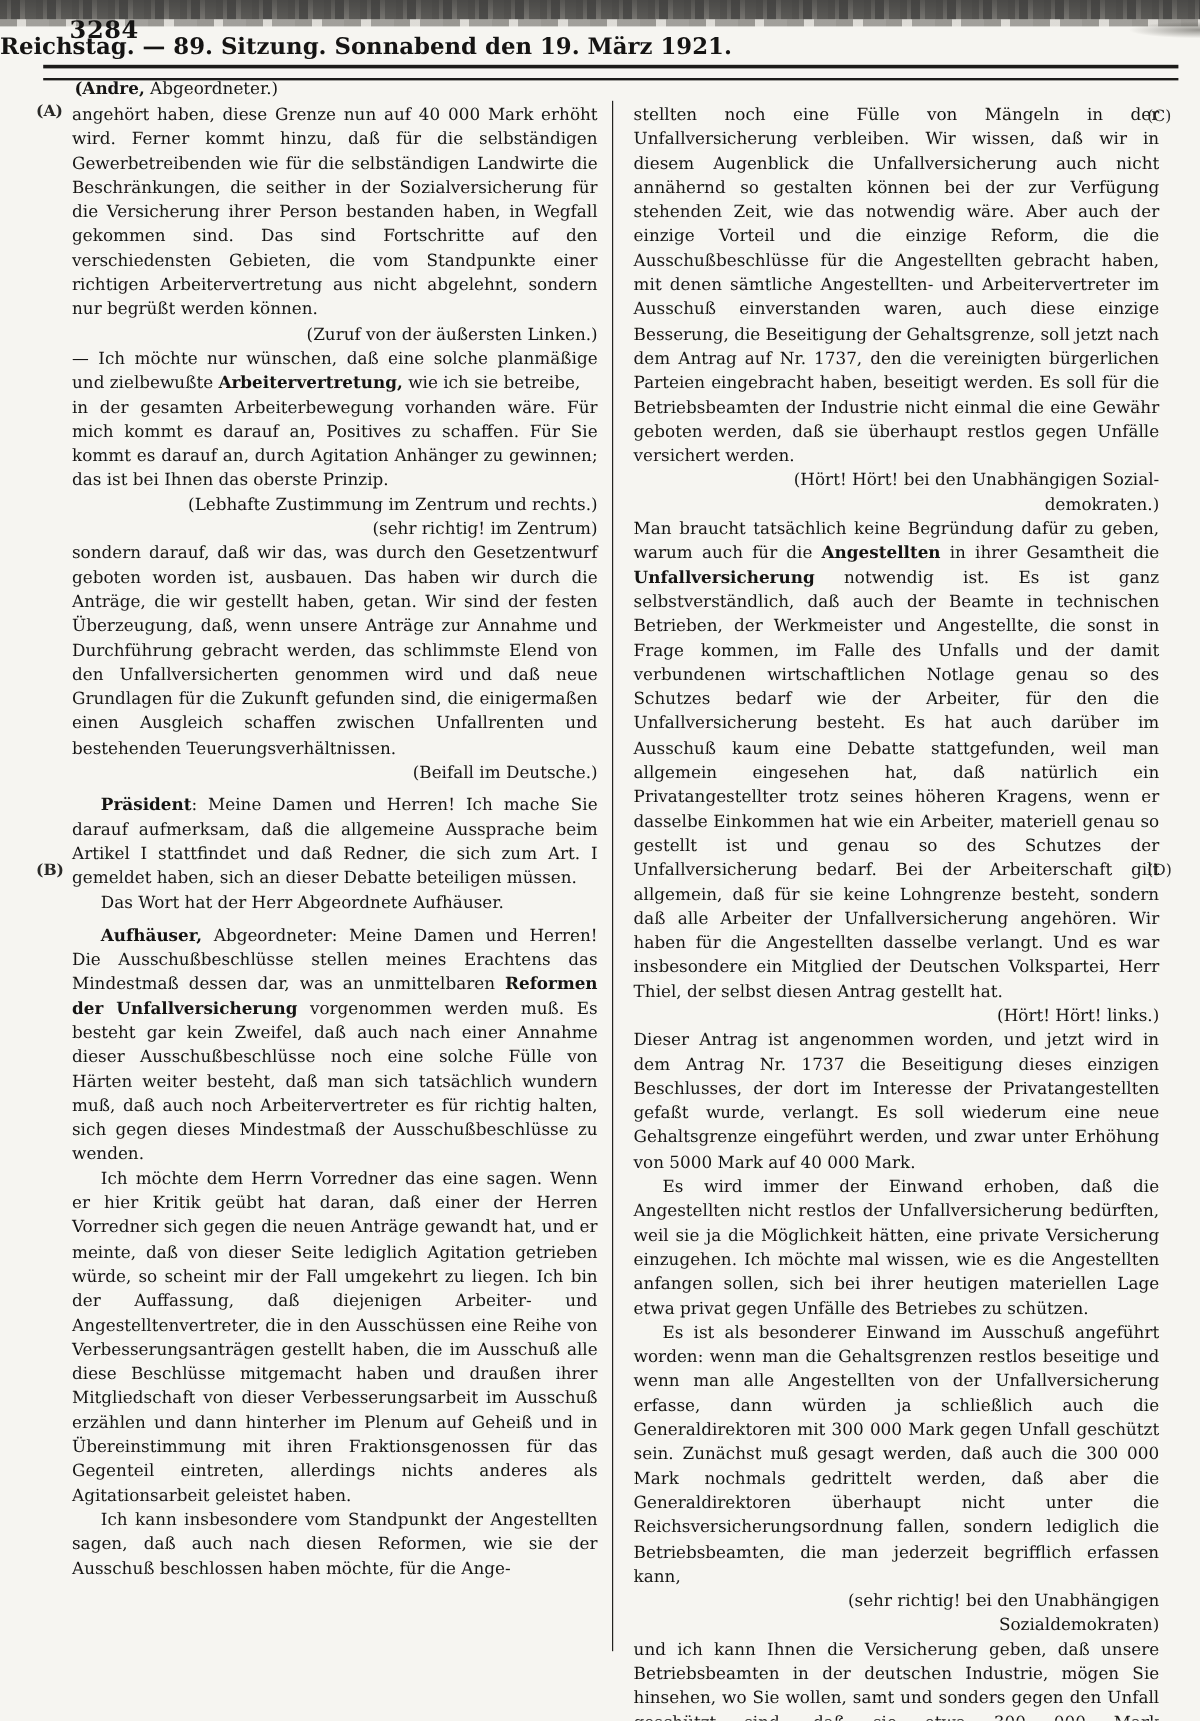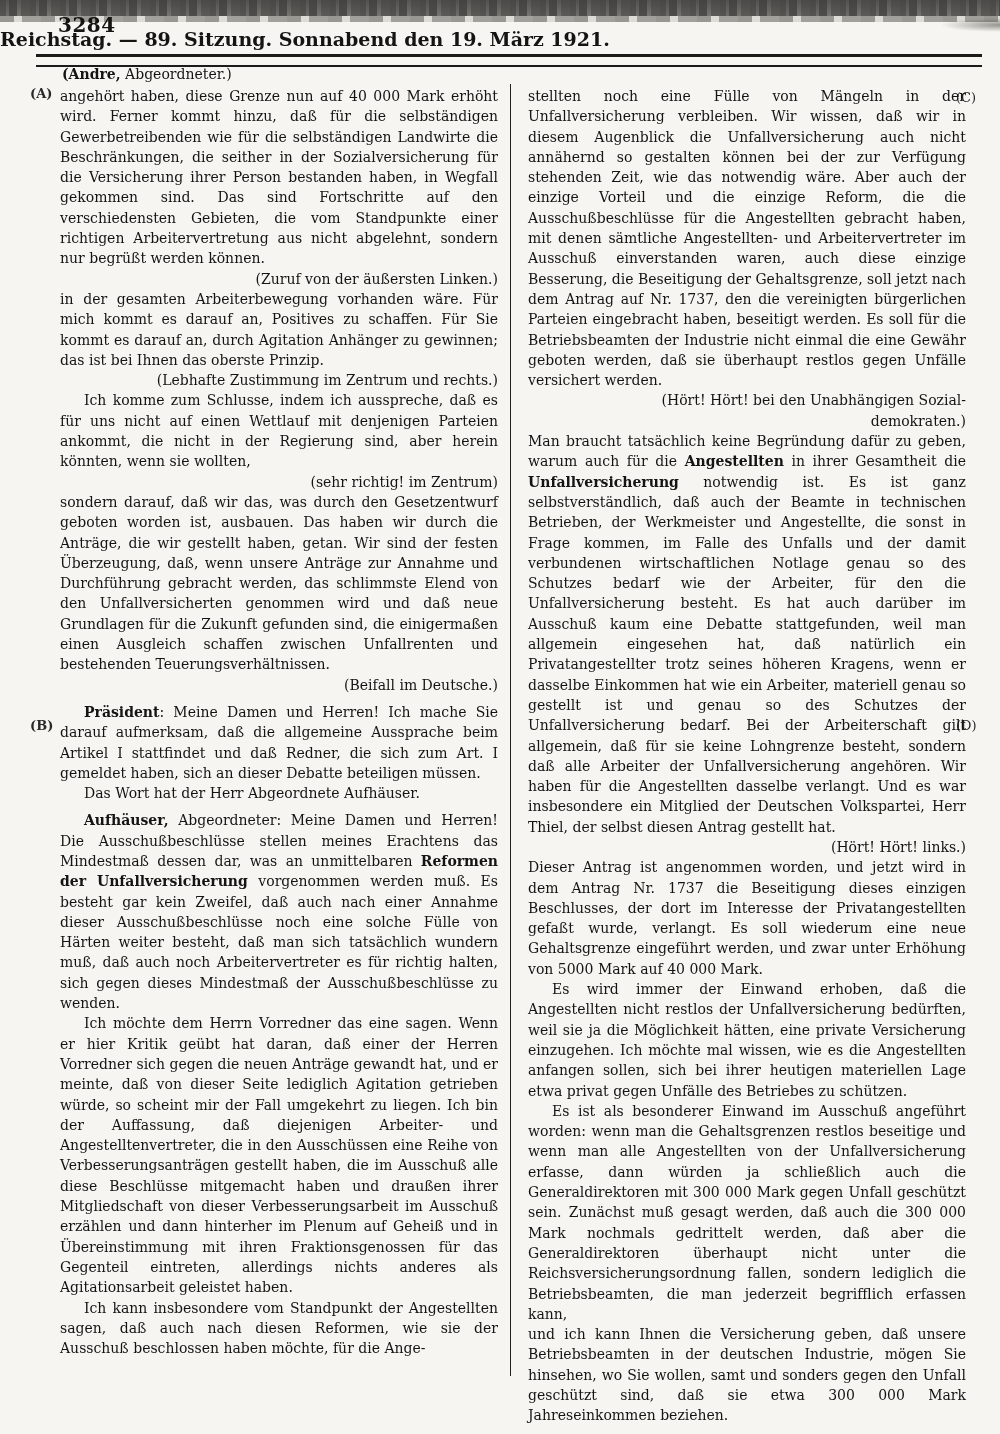--- a/index.html
+++ b/index.html
@@ -99,25 +99,25 @@
 <div class="margin-marker" id="mk-a">(A)</div>
 <div class="margin-marker" id="mk-b">(B)</div>
 <div class="margin-marker" id="mk-c">(C)</div>
 <div class="margin-marker" id="mk-d">(D)</div>
 
 <div class="column" id="col-left">
     <p class="noindent"><span>angehört haben, diese Grenze nun auf 40 000 Mark erhöht wird. Ferner kommt hinzu, daß für die selbständigen Gewerbetreibenden wie für die selbständigen Landwirte die Beschränkungen, die seither in der Sozialversicherung für die Versicherung ihrer Person bestanden haben, in Wegfall gekommen sind. Das sind Fortschritte auf den verschiedensten Gebieten, die vom Standpunkte einer richtigen Arbeitervertretung aus nicht abgelehnt, sondern nur begrüßt werden können.</span></p>
     <div class="stage">
       <div>(Zuruf von der äußersten Linken.)</div>
     </div>
+    <p class="noindent"><span>— Ich möchte nur wünschen, daß eine solche planmäßige und zielbewußte </span><span class="b">Arbeitervertretung,</span><span> wie ich sie betreibe,</span></p>
     <p class="noindent"><span>in der gesamten Arbeiterbewegung vorhanden wäre. Für mich kommt es darauf an, Positives zu schaffen. Für Sie kommt es darauf an, durch Agitation Anhänger zu gewinnen; das ist bei Ihnen das oberste Prinzip.</span></p>
     <div class="stage">
       <div>(Lebhafte Zustimmung im Zentrum und rechts.)</div>
     </div>
-    <p class="indent"><span>Ich komme zum Schlusse, indem ich ausspreche, daß es für uns nicht auf einen Wettlauf mit denjenigen Parteien ankommt, die nicht in der Regierung sind, aber herein könnten, wenn sie wollten,</span></p>
     <div class="stage">
       <div>(sehr richtig! im Zentrum)</div>
     </div>
     <p class="noindent"><span>sondern darauf, daß wir das, was durch den Gesetzentwurf geboten worden ist, ausbauen. Das haben wir durch die Anträge, die wir gestellt haben, getan. Wir sind der festen Überzeugung, daß, wenn unsere Anträge zur Annahme und Durchführung gebracht werden, das schlimmste Elend von den Unfallversicherten genommen wird und daß neue Grundlagen für die Zukunft gefunden sind, die einigermaßen einen Ausgleich schaffen zwischen Unfallrenten und bestehenden Teuerungsverhältnissen.</span></p>
     <div class="stage">
       <div>(Beifall im Deutsche.)</div>
     </div>
     <p class="indent gap"><span class="b">Präsident</span><span>: Meine Damen und Herren! Ich mache Sie darauf aufmerksam, daß die allgemeine Aussprache beim Artikel I stattfindet und daß Redner, die sich zum Art. I gemeldet haben, sich an dieser Debatte beteiligen müssen.</span></p>
     <p class="indent"><span>Das Wort hat der Herr Abgeordnete Aufhäuser.</span></p>
     <p class="indent gap"><span class="b">Aufhäuser,</span><span> Abgeordneter: Meine Damen und Herren! Die Ausschußbeschlüsse stellen meines Erachtens das Mindestmaß dessen dar, was an unmittelbaren </span><span class="b">Reformen der Unfallversicherung</span><span> vorgenommen werden muß. Es besteht gar kein Zweifel, daß auch nach einer Annahme dieser Ausschußbeschlüsse noch eine solche Fülle von Härten weiter besteht, daß man sich tatsächlich wundern muß, daß auch noch Arbeitervertreter es für richtig halten, sich gegen dieses Mindestmaß der Ausschußbeschlüsse zu wenden.</span></p>
@@ -131,19 +131,23 @@
       <div>(Hört! Hört! bei den Unabhängigen Sozial-</div>
       <div>demokraten.)</div>
     </div>
     <p class="noindent"><span>Man braucht tatsächlich keine Begründung dafür zu geben, warum auch für die </span><span class="b">Angestellten</span><span> in ihrer Gesamtheit die </span><span class="b">Unfallversicherung</span><span> notwendig ist. Es ist ganz selbstverständlich, daß auch der Beamte in technischen Betrieben, der Werkmeister und Angestellte, die sonst in Frage kommen, im Falle des Unfalls und der damit verbundenen wirtschaftlichen Notlage genau so des Schutzes bedarf wie der Arbeiter, für den die Unfallversicherung besteht. Es hat auch darüber im Ausschuß kaum eine Debatte stattgefunden, weil man allgemein eingesehen hat, daß natürlich ein Privatangestellter trotz seines höheren Kragens, wenn er dasselbe Einkommen hat wie ein Arbeiter, materiell genau so gestellt ist und genau so des Schutzes der Unfallversicherung bedarf. Bei der Arbeiterschaft gilt allgemein, daß für sie keine Lohngrenze besteht, sondern daß alle Arbeiter der Unfallversicherung angehören. Wir haben für die Angestellten dasselbe verlangt. Und es war insbesondere ein Mitglied der Deutschen Volkspartei, Herr Thiel, der selbst diesen Antrag gestellt hat.</span></p>
     <div class="stage">
       <div>(Hört! Hört! links.)</div>
     </div>
     <p class="noindent"><span>Dieser Antrag ist angenommen worden, und jetzt wird in dem Antrag Nr. 1737 die Beseitigung dieses einzigen Beschlusses, der dort im Interesse der Privatangestellten gefaßt wurde, verlangt. Es soll wiederum eine neue Gehaltsgrenze eingeführt werden, und zwar unter Erhöhung von 5000 Mark auf 40 000 Mark.</span></p>
     <p class="indent"><span>Es wird immer der Einwand erhoben, daß die Angestellten nicht restlos der Unfallversicherung bedürften, weil sie ja die Möglichkeit hätten, eine private Versicherung einzugehen. Ich möchte mal wissen, wie es die Angestellten anfangen sollen, sich bei ihrer heutigen materiellen Lage etwa privat gegen Unfälle des Betriebes zu schützen.</span></p>
     <p class="indent"><span>Es ist als besonderer Einwand im Ausschuß angeführt worden: wenn man die Gehaltsgrenzen restlos beseitige und wenn man alle Angestellten von der Unfallversicherung erfasse, dann würden ja schließlich auch die Generaldirektoren mit 300 000 Mark gegen Unfall geschützt sein. Zunächst muß gesagt werden, daß auch die 300 000 Mark nochmals gedrittelt werden, daß aber die Generaldirektoren überhaupt nicht unter die Reichsversicherungsordnung fallen, sondern lediglich die Betriebsbeamten, die man jederzeit begrifflich erfassen kann,</span></p>
+    <div class="stage">
+      <div>(sehr richtig! bei den Unabhängigen</div>
+      <div>Sozialdemokraten)</div>
+    </div>
     <p class="noindent"><span>und ich kann Ihnen die Versicherung geben, daß unsere Betriebsbeamten in der deutschen Industrie, mögen Sie hinsehen, wo Sie wollen, samt und sonders gegen den Unfall geschützt sind, daß sie etwa 300 000 Mark Jahreseinkommen beziehen.</span></p>
   </div>
 
 <div class="footer">
   <span>Digitalisierung gefördert durch die Deutsche Forschungsgemeinschaft ·</span>
   <span class="dfg-badge" style="background: rgb(47, 99, 173); padding-left: 44px;">DFG</span>
 </div>
 
 </body></html>

